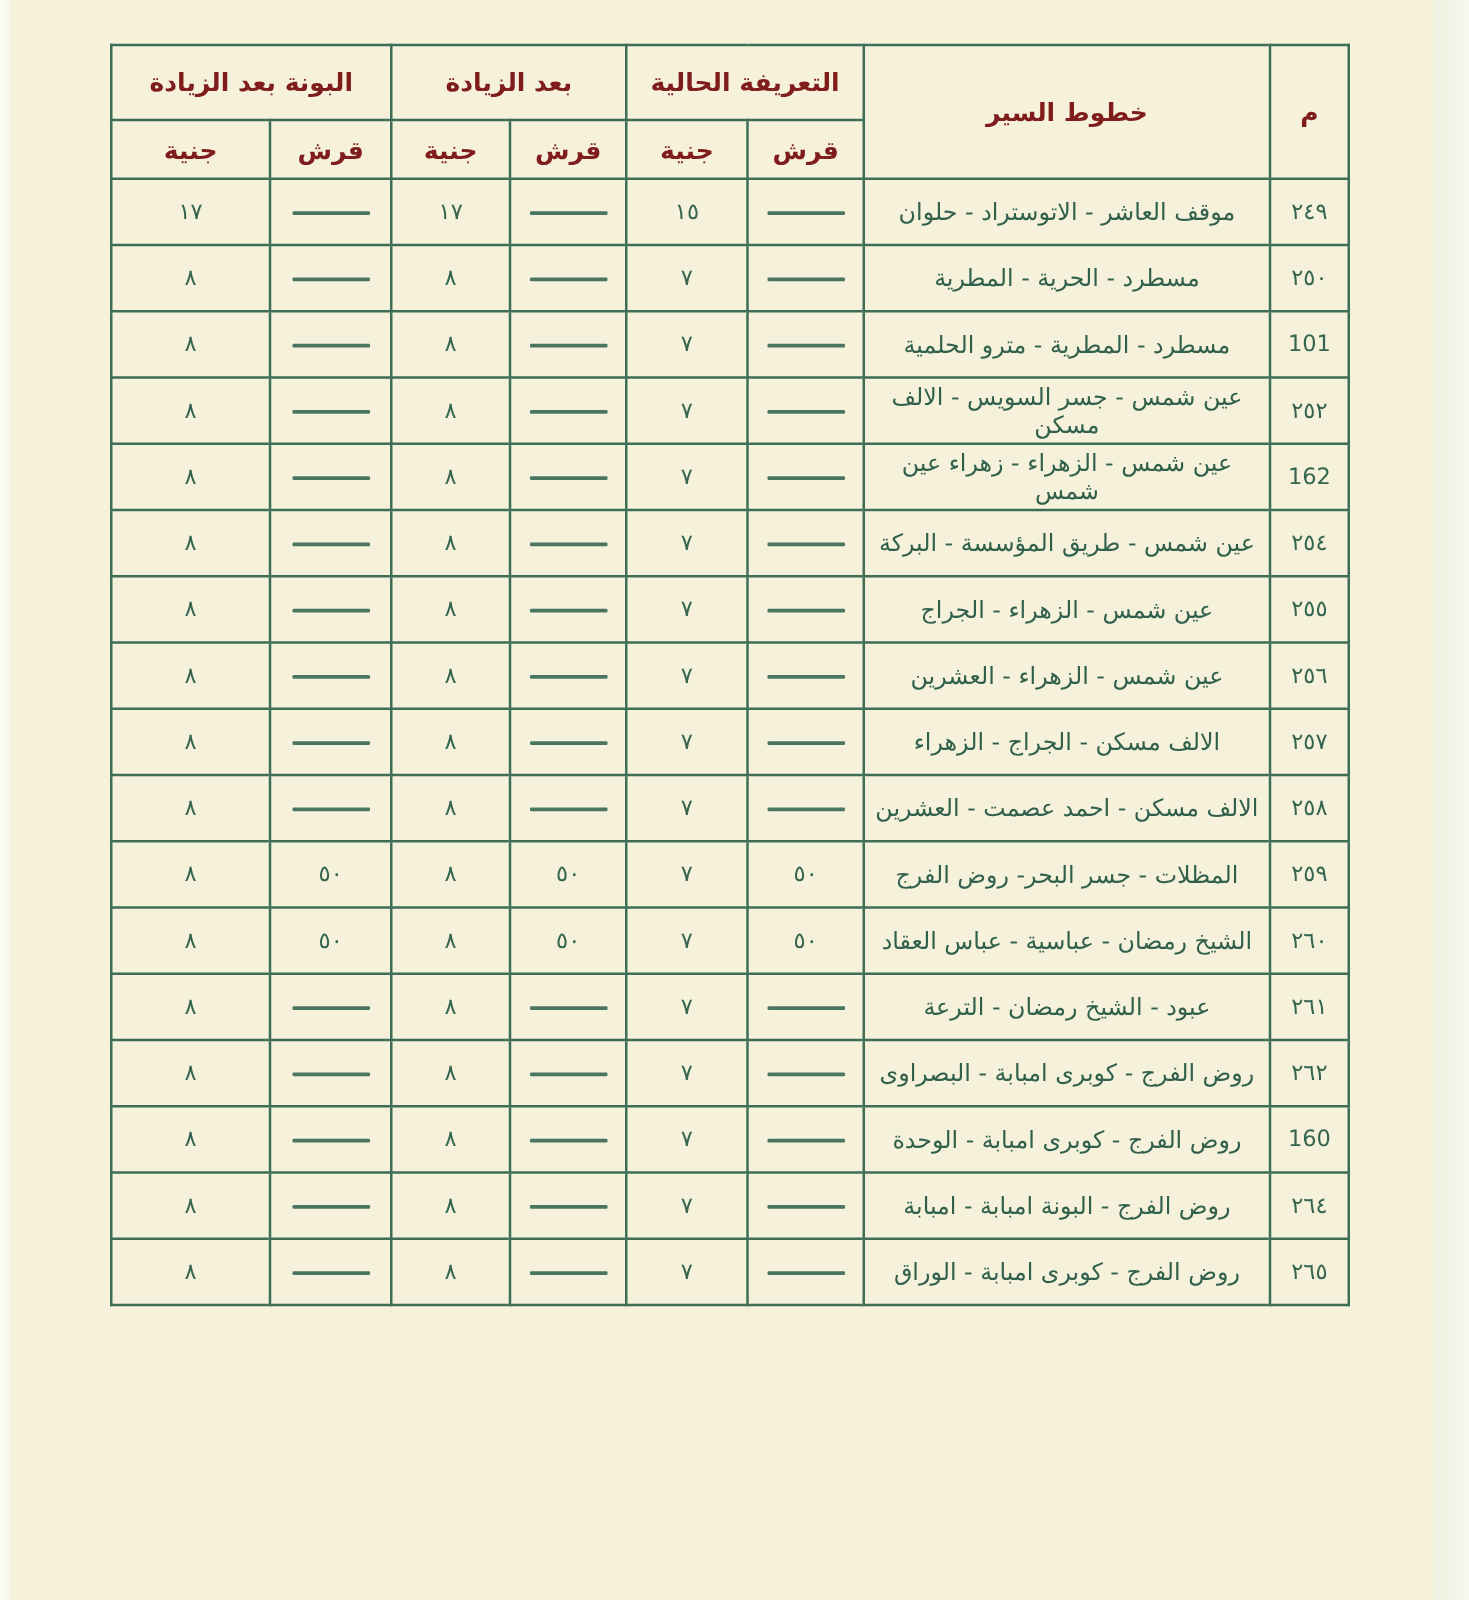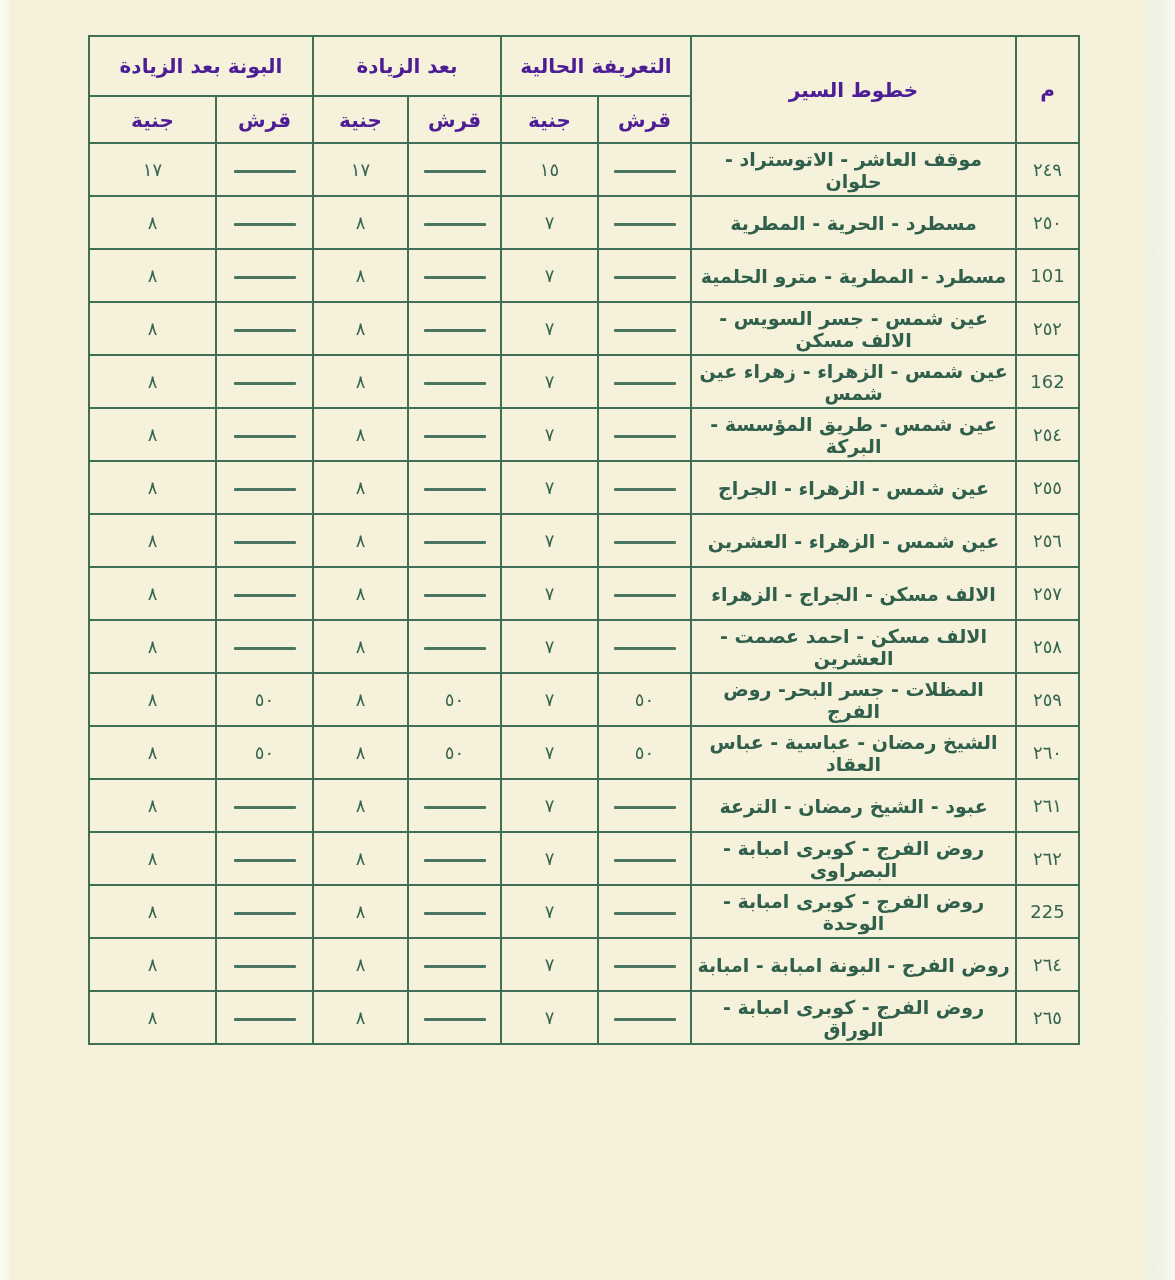--- a/index.html
+++ b/index.html
@@ -42,24 +42,24 @@
     vertical-align: middle;
     padding: 0 4px;
     overflow: hidden;
   }
   .fare-table thead tr.group-row th { height: 58px; }
   .fare-table thead tr.sub-row th { height: 45px; }
   .fare-table tbody td { height: 51px; }
   .fare-table th {
     font-weight: bold;
     font-size: 20px;
-    color: #4c1d95;
+    color: #7f1d1d;
   }
   td.route {
-    font-weight: bold;
+    font-weight: normal;
     font-size: 19px;
     color: #30604b;
   }
   td.num {
     font-size: 18px;
     color: #35654f;
     text-align: center;
   }
   td.geneh, td.qirsh {
     font-size: 18px;
@@ -243,21 +243,21 @@
         <td class="num">٢٦٢</td>
         <td class="route">روض الفرج - كوبرى امبابة - البصراوى</td>
         <td class="qirsh"><span class="dash"></span></td>
         <td class="geneh">٧</td>
         <td class="qirsh"><span class="dash"></span></td>
         <td class="geneh">٨</td>
         <td class="qirsh"><span class="dash"></span></td>
         <td class="geneh">٨</td>
       </tr>
       <tr>
-        <td class="num">225</td>
+        <td class="num">160</td>
         <td class="route">روض الفرج - كوبرى امبابة - الوحدة</td>
         <td class="qirsh"><span class="dash"></span></td>
         <td class="geneh">٧</td>
         <td class="qirsh"><span class="dash"></span></td>
         <td class="geneh">٨</td>
         <td class="qirsh"><span class="dash"></span></td>
         <td class="geneh">٨</td>
       </tr>
       <tr>
         <td class="num">٢٦٤</td>

